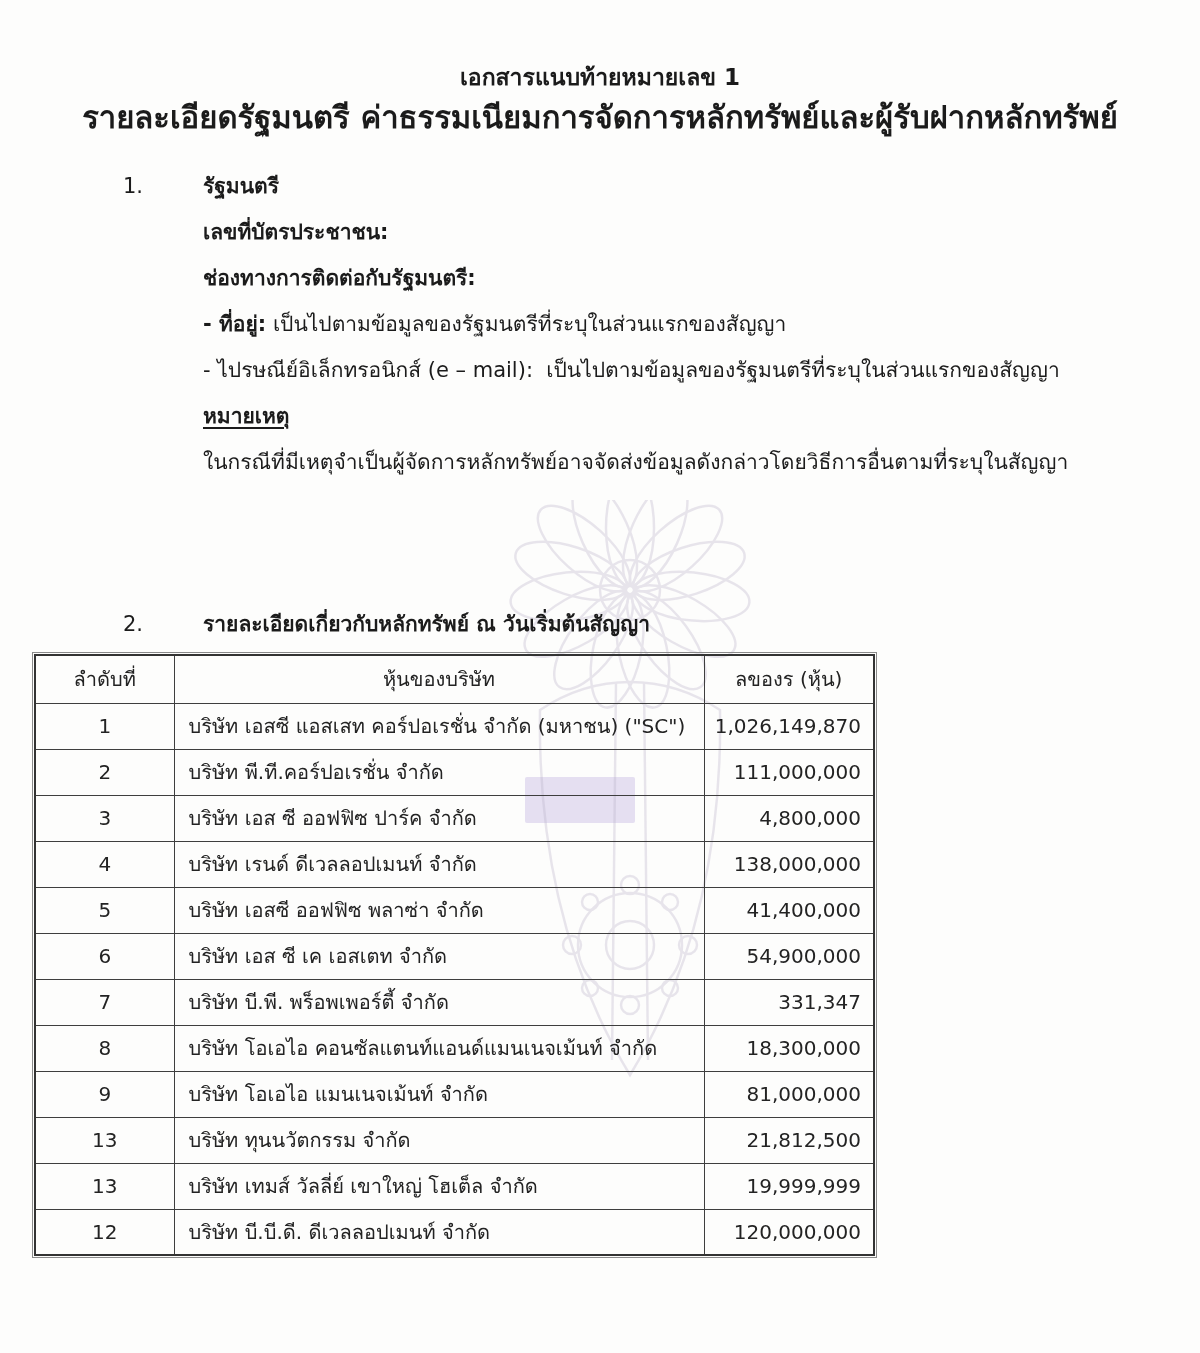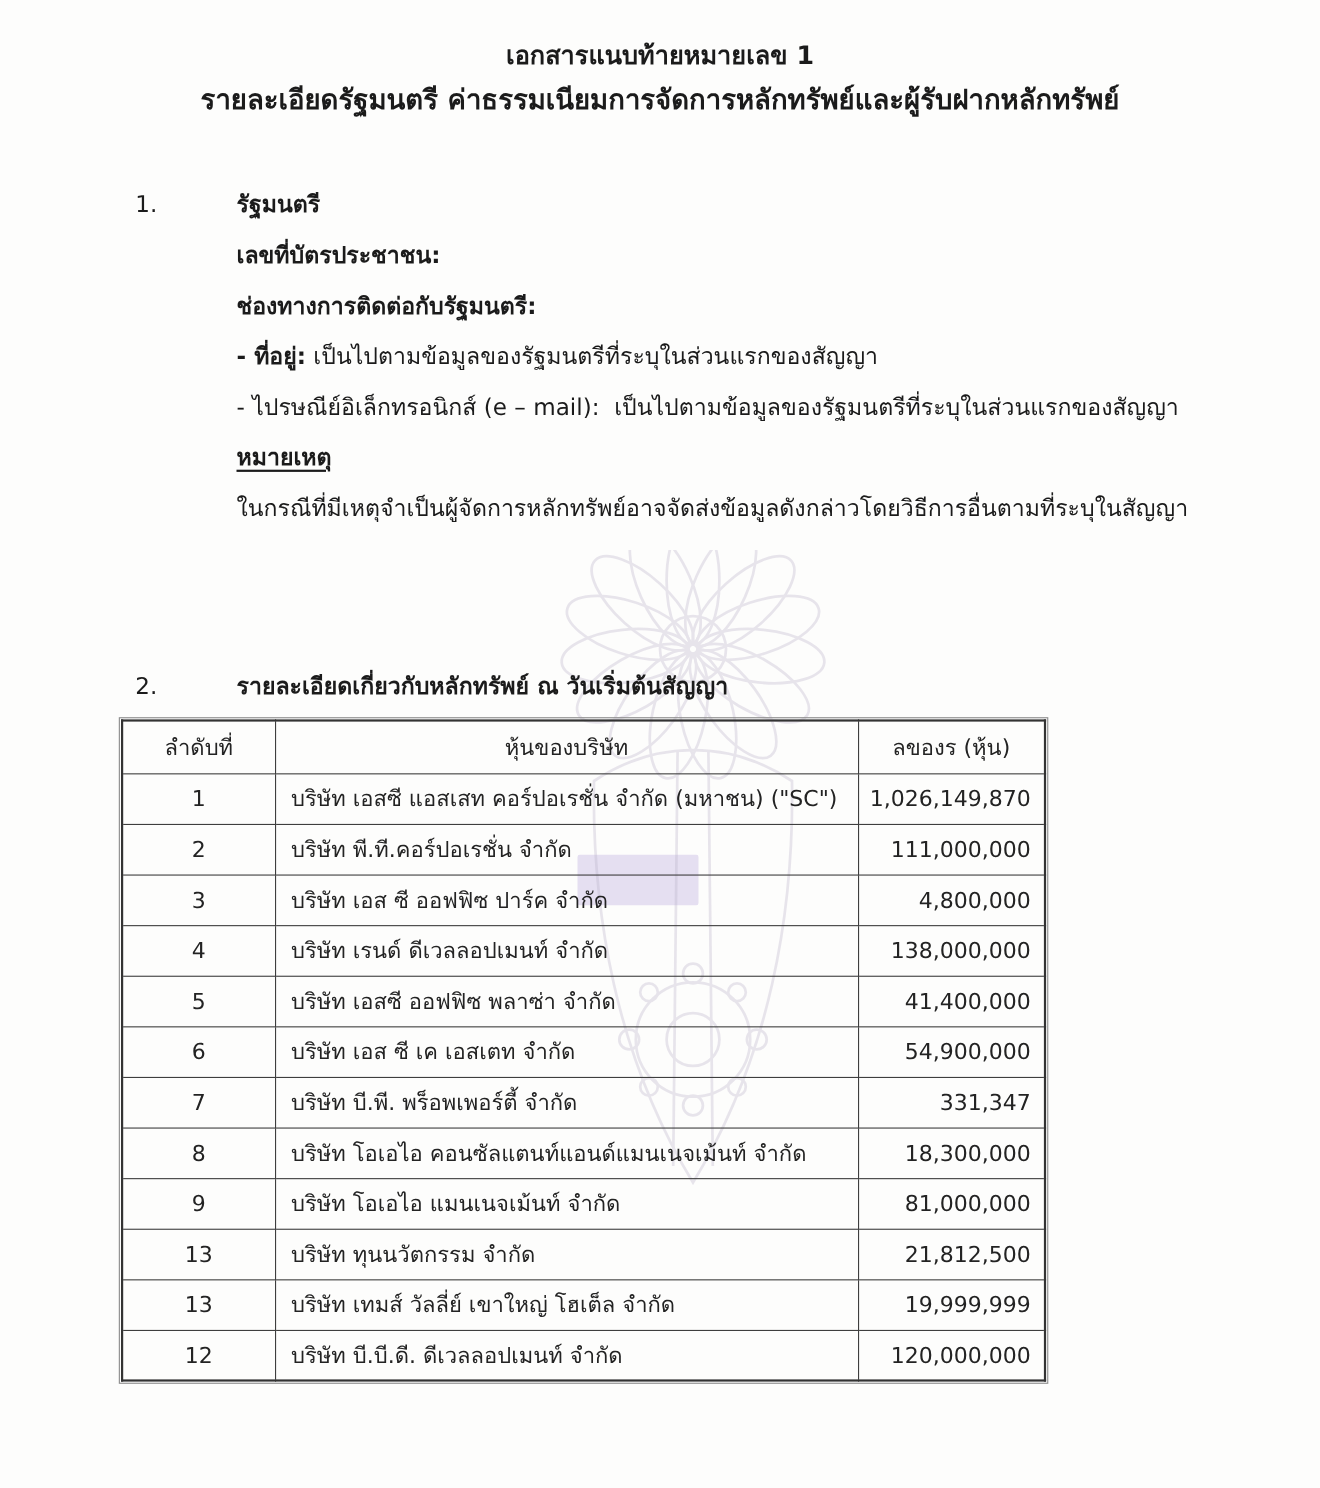--- a/index.html
+++ b/index.html
@@ -40,66 +40,66 @@
     height: 46px;
     background: #b7a6de;
     opacity: 0.35;
     border-radius: 2px;
   }
   
   .content { position: absolute; inset: 0; z-index: 1; }
 
   .doc-header {
     position: absolute;
-    top: 36px;
+    top: 62px;
     left: 0;
     width: 1200px;
     text-align: center;
   }
   .doc-title {
     font-size: 23px;
     font-weight: bold;
     line-height: 30px;
   }
   .doc-subtitle {
-    font-size: 25px;
+    font-size: 31px;
     font-weight: bold;
     line-height: 30px;
     margin-top: 10px;
   }
 
   .section { position: absolute; left: 0; width: 1200px; }
   .section-1 { top: 163px; }
   .section-2 { top: 601px; }
   .section-row { display: flex; }
   .section-num {
     width: 80px;
     margin-left: 123px;
     font-size: 21px;
     font-weight: normal;
     line-height: 46px;
     flex: 0 0 auto;
   }
-  .section-body { flex: 1 1 auto; margin-left: 12px; }
+  .section-body { flex: 1 1 auto; }
   .s-line {
     font-size: 21px;
     line-height: 46px;
     white-space: nowrap;
   }
   .s-heading { font-weight: bold; }
   .lbl-bold { font-weight: bold; }
   .note-heading {
     font-weight: bold;
     text-decoration: underline;
     text-underline-offset: 4px;
   }
 
   
   .shares-table {
-    margin: 7px 0 0 110px;   
+    margin: 7px 0 0 34px;   
     border-collapse: collapse;
     table-layout: fixed;
     width: 839px;
     background: transparent;
   }
   .shares-table col.c-idx    { width: 139px; }
   .shares-table col.c-name   { width: 530px; }
   .shares-table col.c-shares { width: 170px; }
   .shares-table th, .shares-table td {
     border: 1.6px solid #3e3e3e;

